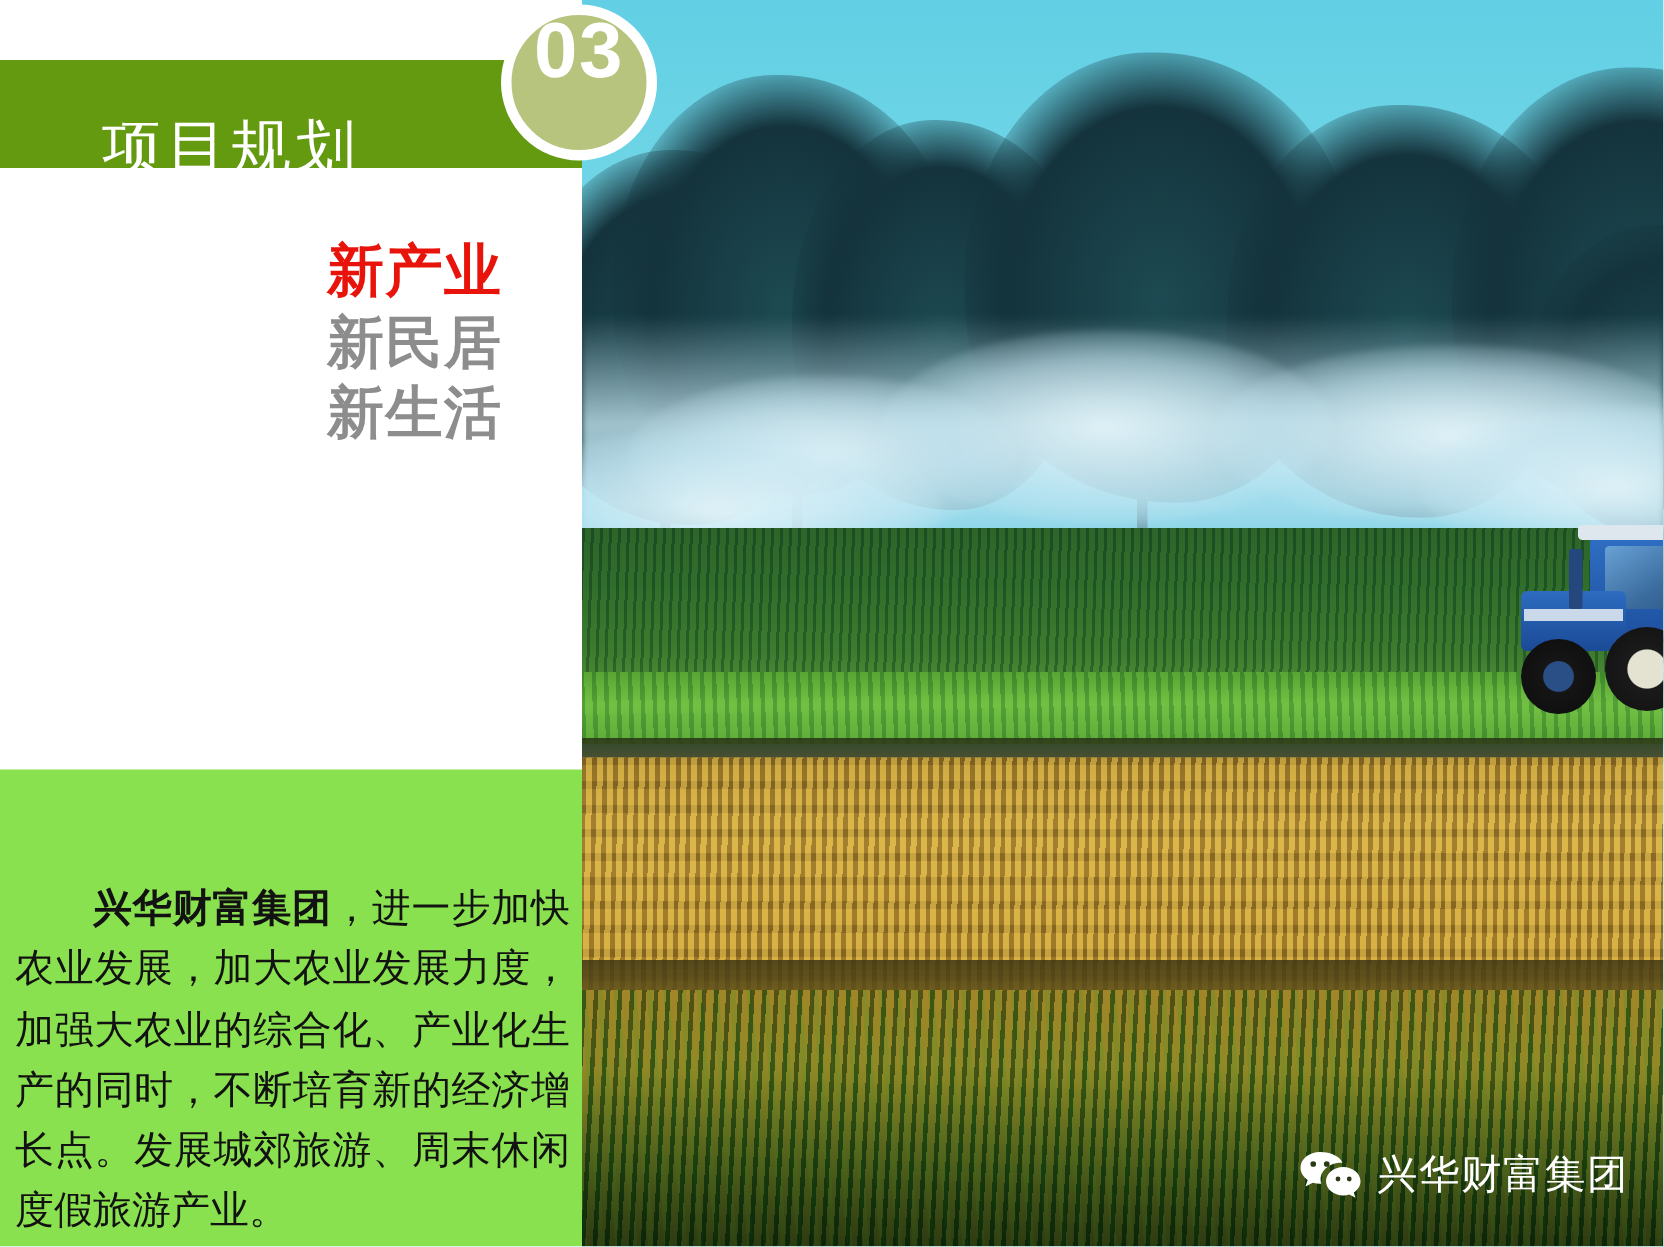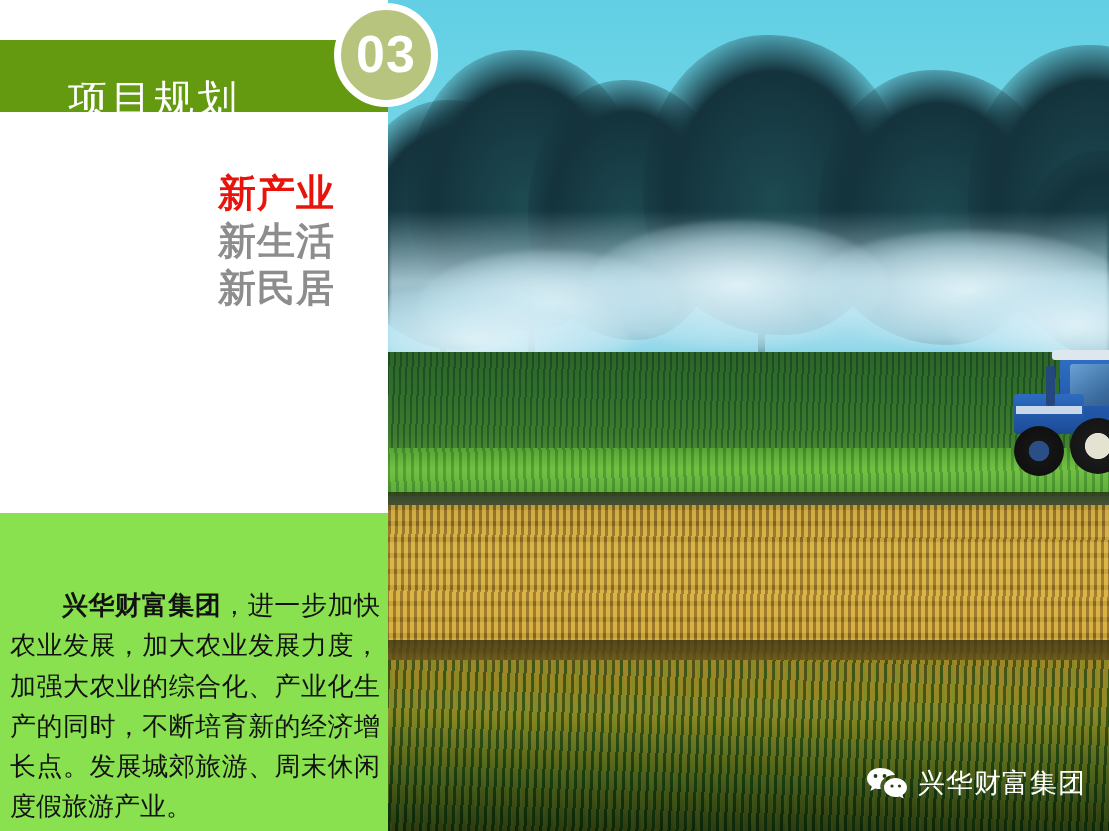--- a/index.html
+++ b/index.html
@@ -149,21 +149,21 @@
     position: absolute;
     left: 334px;
     top: 3px;
     width: 104px;
     height: 104px;
     border-radius: 50%;
     background: #b7c47d;
     border: 7px solid #ffffff;
     box-sizing: border-box;
     display: flex;
-    align-items: center;
+    align-items: flex-start;
     justify-content: center;
     z-index: 5;
   }
   .badge-num {
     font-size: 52px;
     font-weight: bold;
     color: #ffffff;
     letter-spacing: 1px;
     line-height: 1;
     margin-top: -2px;
@@ -173,21 +173,21 @@
   .white-panel {
     position: absolute;
     left: 0; top: 112px;
     width: 388px;
     height: 401px;
     background: #ffffff;
   }
   .headline {
     position: absolute;
     right: 53px;
-    top: 58px;
+    top: 46px;
     text-align: left;
     line-height: 1.25;
   }
   .headline div {
     font-size: 38px;
     font-weight: bold;
     letter-spacing: 1px;
     white-space: nowrap;
   }
   .hl-red  { color: #e8140c; }
@@ -294,22 +294,22 @@
     <div class="header-title">项目规划</div>
   </div>
 
   <div class="badge">
     <span class="badge-num">03</span>
   </div>
 
   <div class="white-panel">
     <div class="headline">
       <div class="hl-red">新产业</div>
+      <div class="hl-gray">新民居</div>
       <div class="hl-gray">新生活</div>
-      <div class="hl-gray">新民居</div>
     </div>
   </div>
 
   <div class="green-panel">
     <p class="body-copy"><b>兴华财富集团</b><span>，进一步加快农业发展，加大农业发展力度，加强大农业的综合化、产业化生产的同时，不断培育新的经济增长点。发展城郊旅游、周末休闲度假旅游产业。</span></p>
   </div>
 
 </div>
 
 </body></html>

